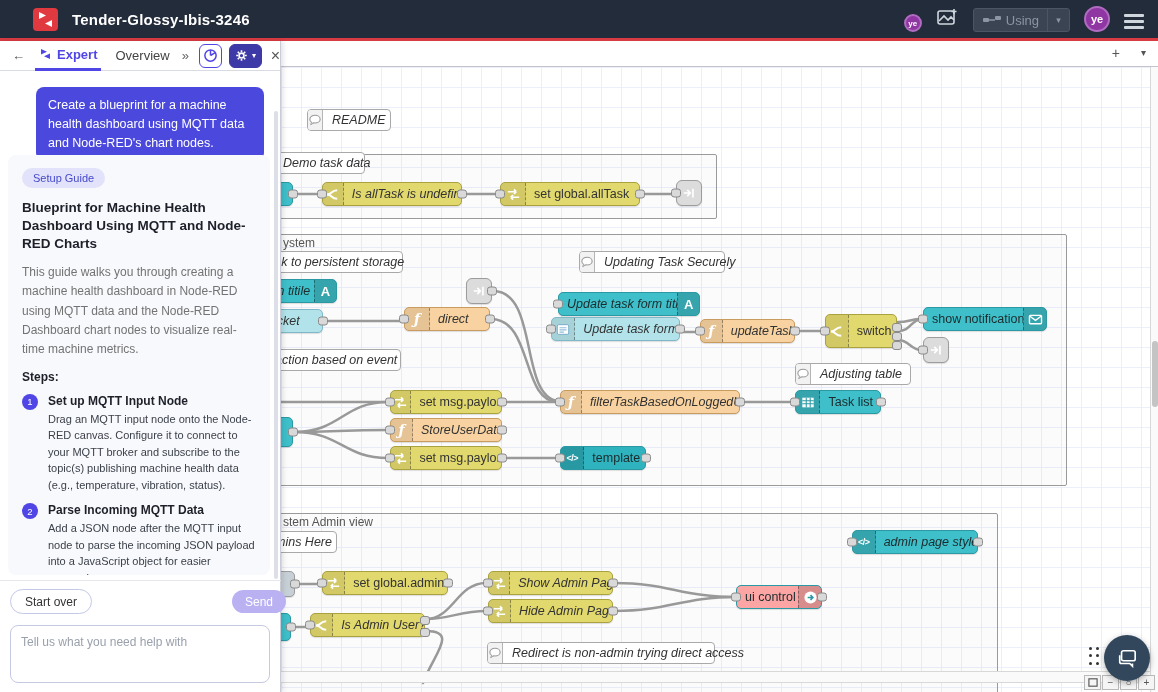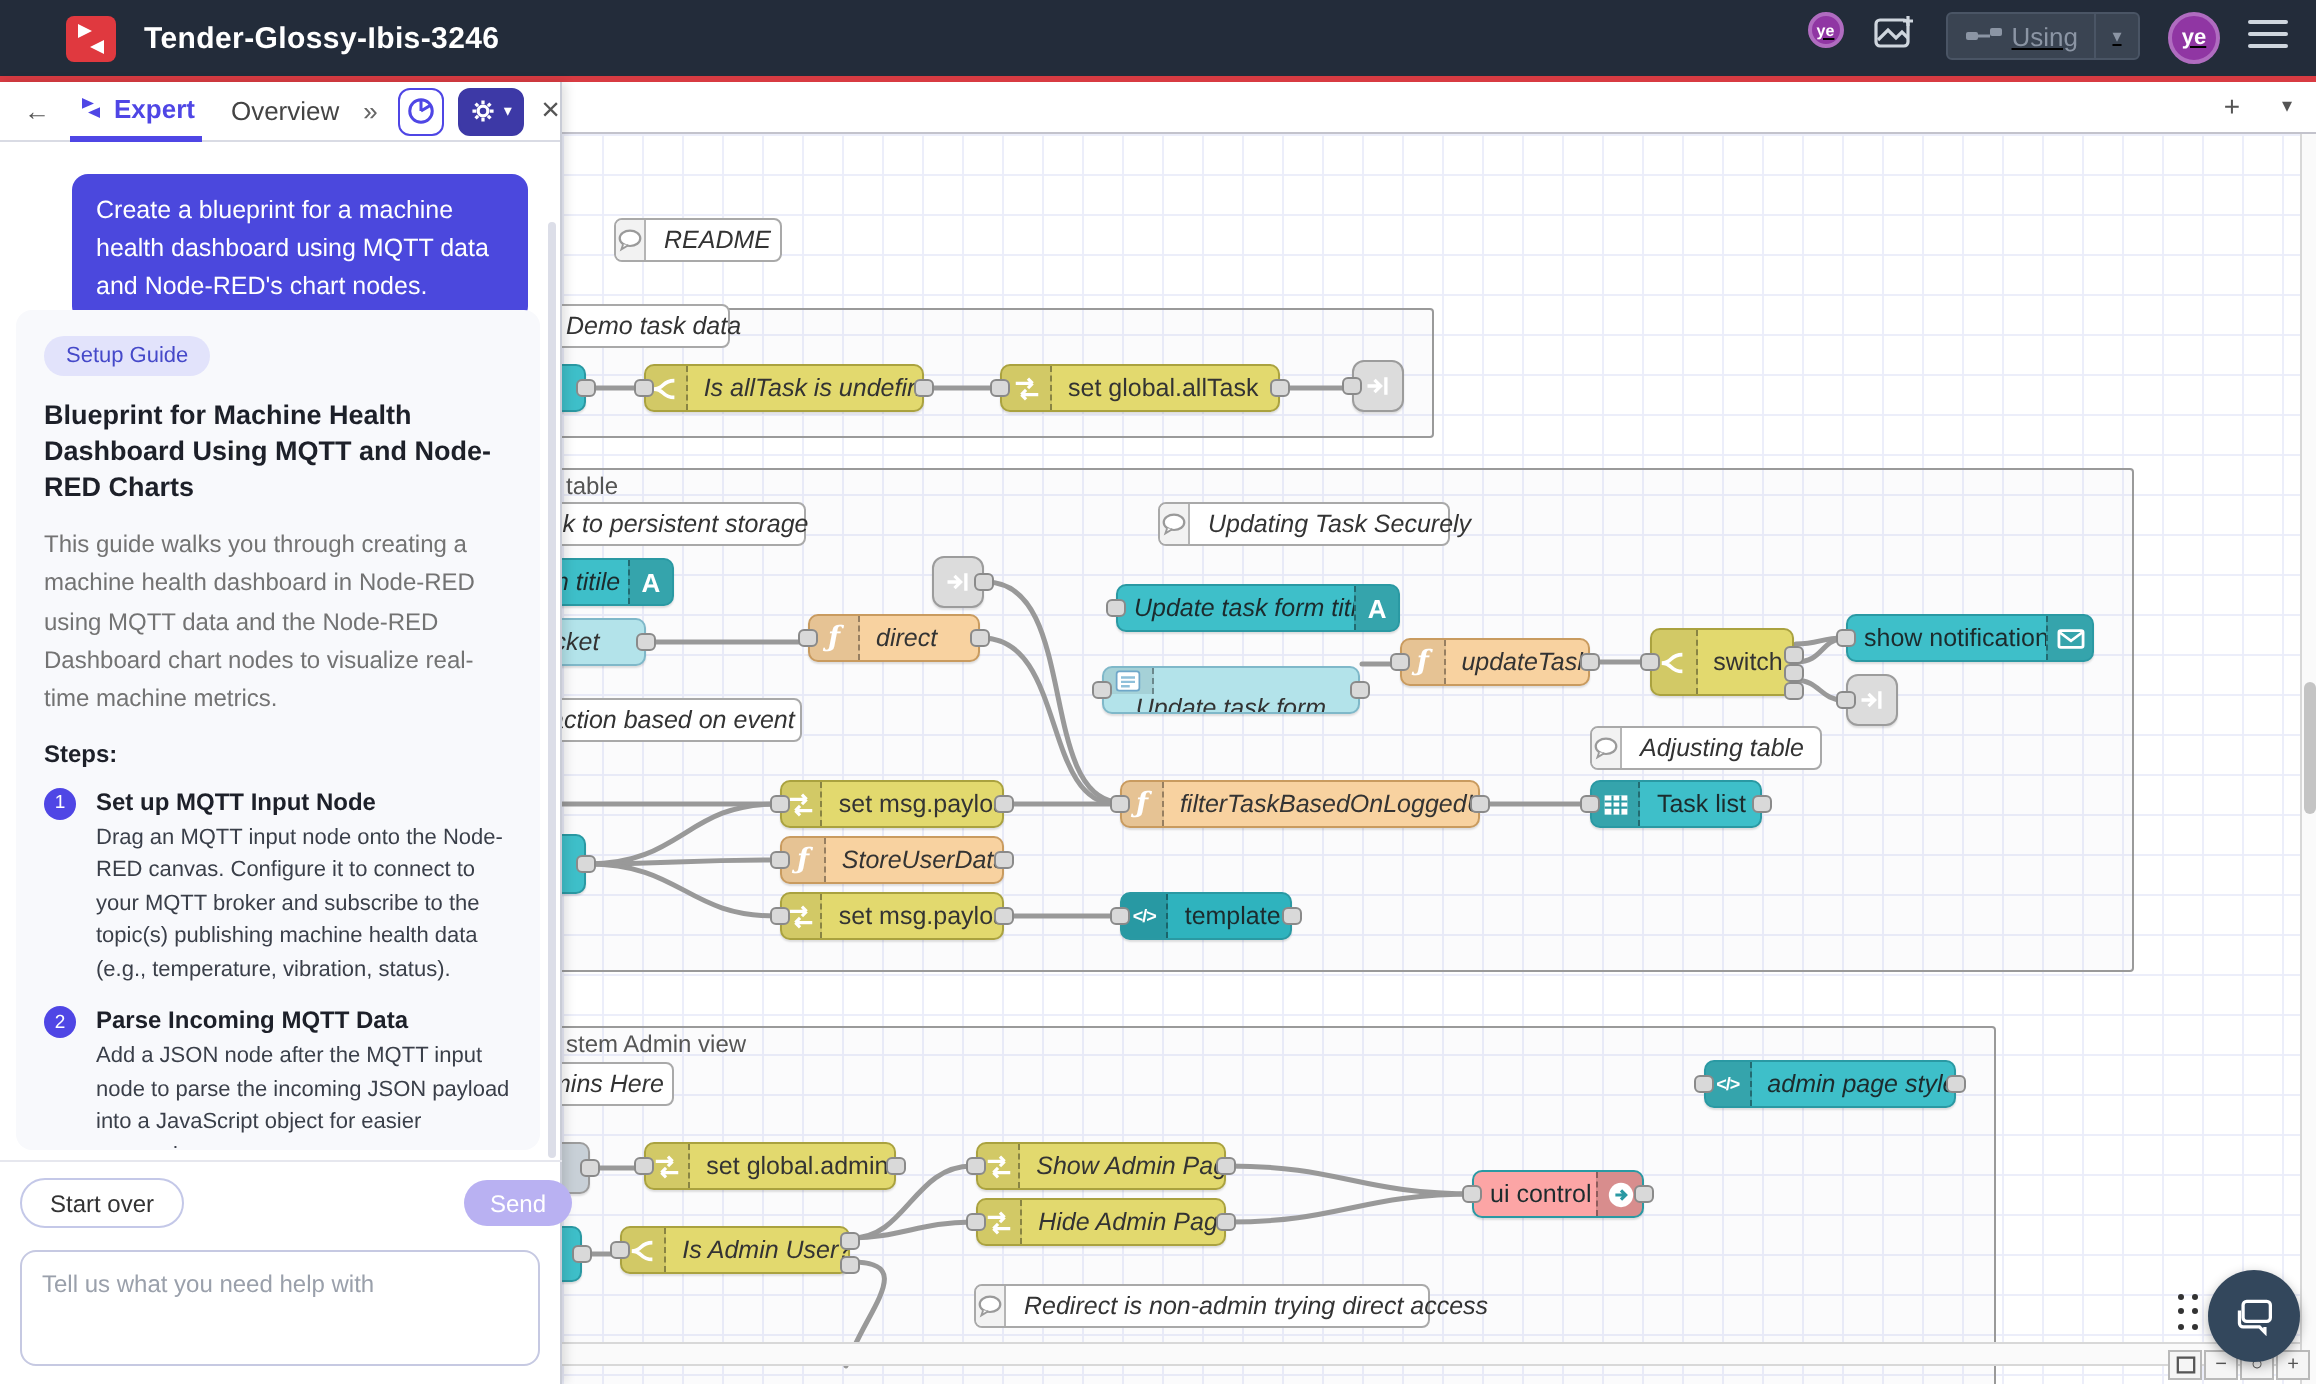--- a/index.html
+++ b/index.html
@@ -85,21 +85,21 @@
 <body>
 
 <div id="topbar">
   <div class="logo">
     <svg width="25" height="23" viewBox="0 0 25 23">
         <polygon points="6,4 13,7.5 6,11" fill="#fff"></polygon>
         <polygon points="19,12 12,15.5 19,19" fill="#fff"></polygon>
       </svg>
   </div>
   <div class="tb-title">Tender-Glossy-Ibis-3246</div>
-  <div style="margin-left:auto; display:flex; align-items:flex-start; gap:14px; margin-right:14px;text-decoration:underline;">
+  <div style="margin-left:auto; display:flex; align-items:flex-end; gap:14px; margin-right:14px;">
     <div class="avatar" style="width:18px;height:18px;font-size:8px;">ye</div>
     <div>
       <svg width="23" height="21" viewBox="0 0 23 21">
           <rect x="2" y="4" width="16" height="13" rx="2" fill="none" stroke="#cfd6de" stroke-width="1.6"></rect>
           <path d="M3 14 l5-5 4 4 3-3 3 3" fill="none" stroke="#cfd6de" stroke-width="1.6"></path>
           <path d="M18 2 v5 M15.5 4.5 h5" stroke="#cfd6de" stroke-width="1.6"></path>
         </svg>
     </div>
     <div class="deploy">
       <svg width="20" height="12" viewBox="0 0 20 12" style="margin:0 4px 0 8px;">
@@ -182,21 +182,21 @@
 
 <div id="canvas">
   <div id="cv-toolbar">
     <span style="position:absolute;right:38px;top:4px;color:#555;font-size:14px;">+</span>
     <span style="position:absolute;right:12px;top:6px;color:#555;font-size:10px;">▾</span>
   </div>
   <div id="grid"></div>
 
   <div class="grp" style="left:-10px;top:113px;width:446px;height:65px;"></div>
   <div class="grp" style="left:-10px;top:193px;width:796px;height:252px;"></div>
-  <span class="grp-label" style="left:2px;top:195px;">table</span>
+  <span class="grp-label" style="left:2px;top:195px;">ystem</span>
   <div class="grp" style="left:-10px;top:472px;width:727px;height:200px;"></div>
   <span class="grp-label" style="left:2px;top:474px;">stem Admin view</span>
 
   <svg class="wires" width="877" height="651" viewBox="0 0 877 651">
     <path d="M16 153 H38"></path>
       <path d="M183 153 H217"></path>
       <path d="M361 153 H394"></path>
     <path d="M43 280 H121"></path>
     <path d="M210 278 C252 278 240 361 277 361"></path>
     <path d="M212 250 C258 250 238 355 277 360"></path>
@@ -318,21 +318,21 @@
     <span class="isec l fx">ƒ</span>
     <span class="lbl">direct</span>
     <span class="port in"></span>
       <span class="port out"></span>
   </div>
   <div class="node n-teal n-italic" style="left:277px;top:251px;width:142px;">
     <span class="lbl">Update task form title</span>
     <span class="isec r Aico">A</span>
     <span class="port in"></span>
   </div>
-  <div class="node n-cyan n-italic" style="left:270px;top:292px;width:129px;flex-direction:column;">
+  <div class="node n-cyan n-italic" style="left:270px;top:276px;width:129px;">
     <span class="isec l" style="background:rgba(0,0,0,.08);">
         <svg width="14" height="13" viewBox="0 0 16 14">
           <rect x="1.5" y="1.5" width="13" height="11" rx="1.5" fill="#fff" stroke="#6fa7c9"></rect>
           <path d="M4 5 h8 M4 7.5 h8 M4 10 h5" stroke="#8fc0da" stroke-width="1.3"></path>
         </svg>
       </span>
     <span class="lbl">Update task form</span>
     <span class="port in"></span>
       <span class="port out"></span>
   </div>

